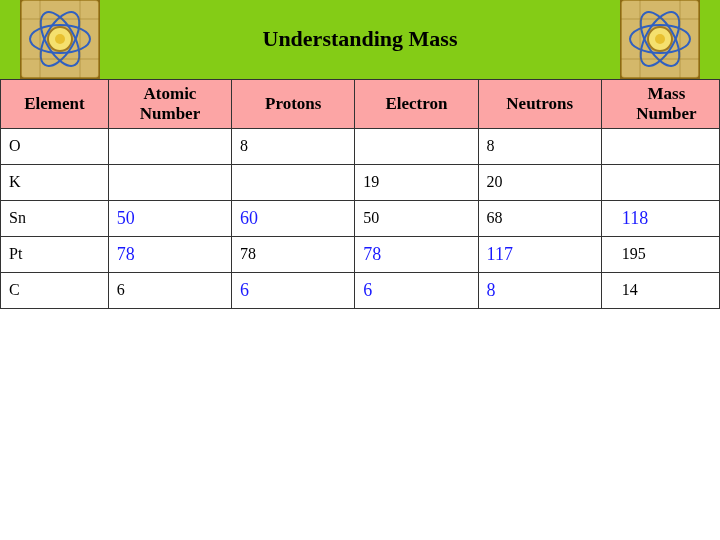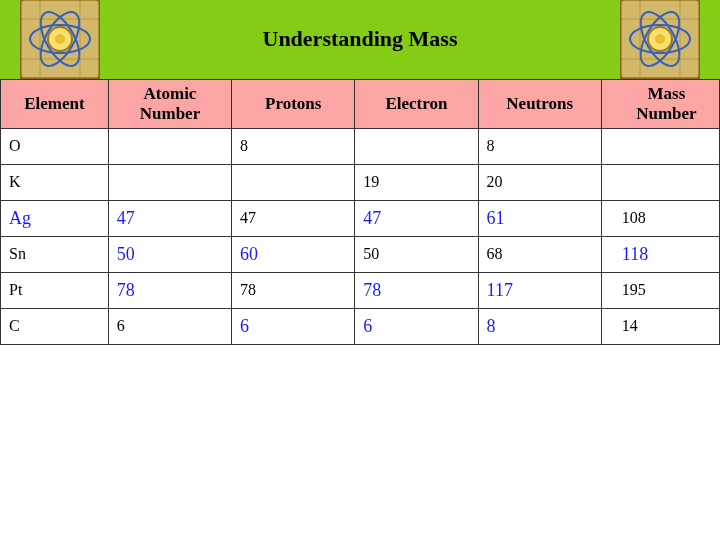--- a/index.html
+++ b/index.html
@@ -148,28 +148,20 @@
       </tr>
       <tr>
         <td class="col-element"><span class="normal">K</span></td>
         <td class="col-atomic"></td>
         <td class="col-protons"></td>
         <td class="col-electron"><span class="normal">19</span></td>
         <td class="col-neutrons"><span class="normal">20</span></td>
         <td class="col-mass"></td>
       </tr>
       <tr>
-        <td class="col-element"><span class="handwritten">Ag</span></td>
-        <td class="col-atomic"><span class="handwritten">47</span></td>
-        <td class="col-protons"><span class="normal">47</span></td>
-        <td class="col-electron"><span class="handwritten">47</span></td>
-        <td class="col-neutrons"><span class="handwritten">61</span></td>
-        <td class="col-mass"><span class="normal">108</span></td>
-      </tr>
-      <tr>
         <td class="col-element"><span class="normal">Sn</span></td>
         <td class="col-atomic"><span class="handwritten">50</span></td>
         <td class="col-protons"><span class="handwritten">60</span></td>
         <td class="col-electron"><span class="normal">50</span></td>
         <td class="col-neutrons"><span class="normal">68</span></td>
         <td class="col-mass"><span class="handwritten">118</span></td>
       </tr>
       <tr>
         <td class="col-element"><span class="normal">Pt</span></td>
         <td class="col-atomic"><span class="handwritten">78</span></td>

